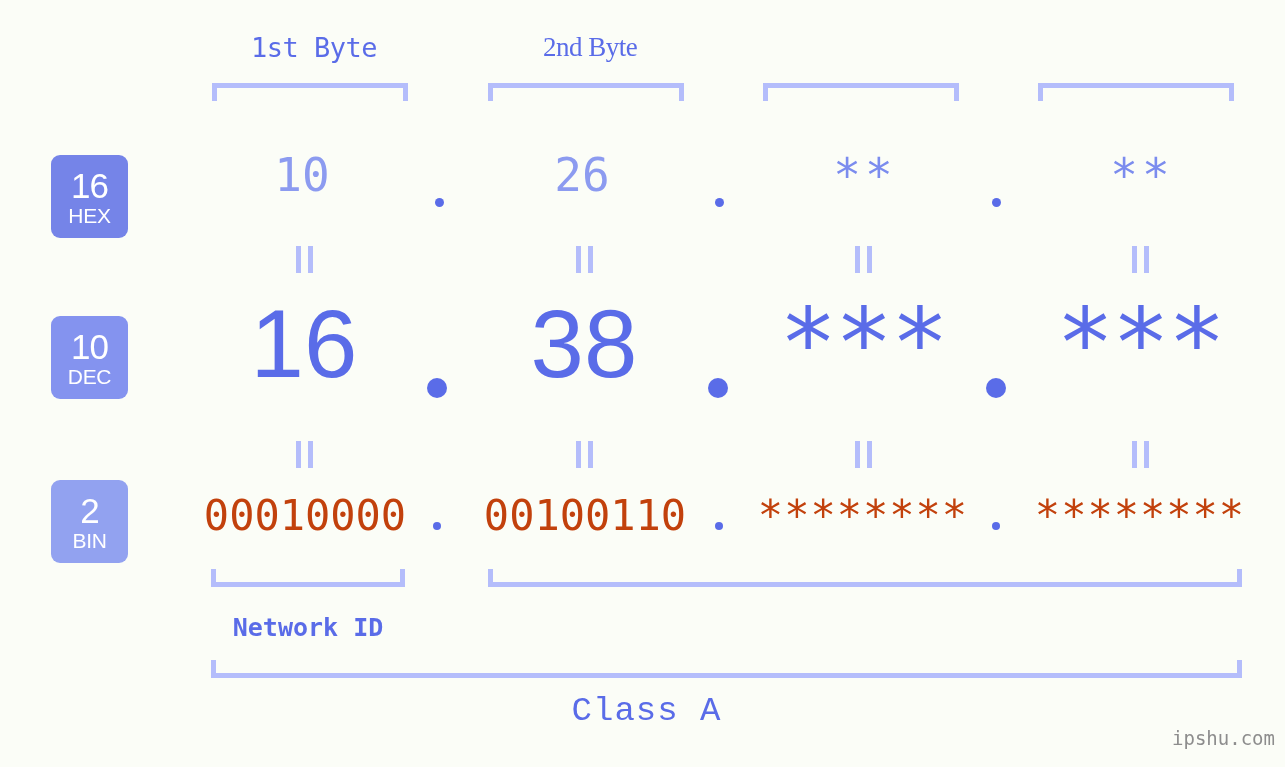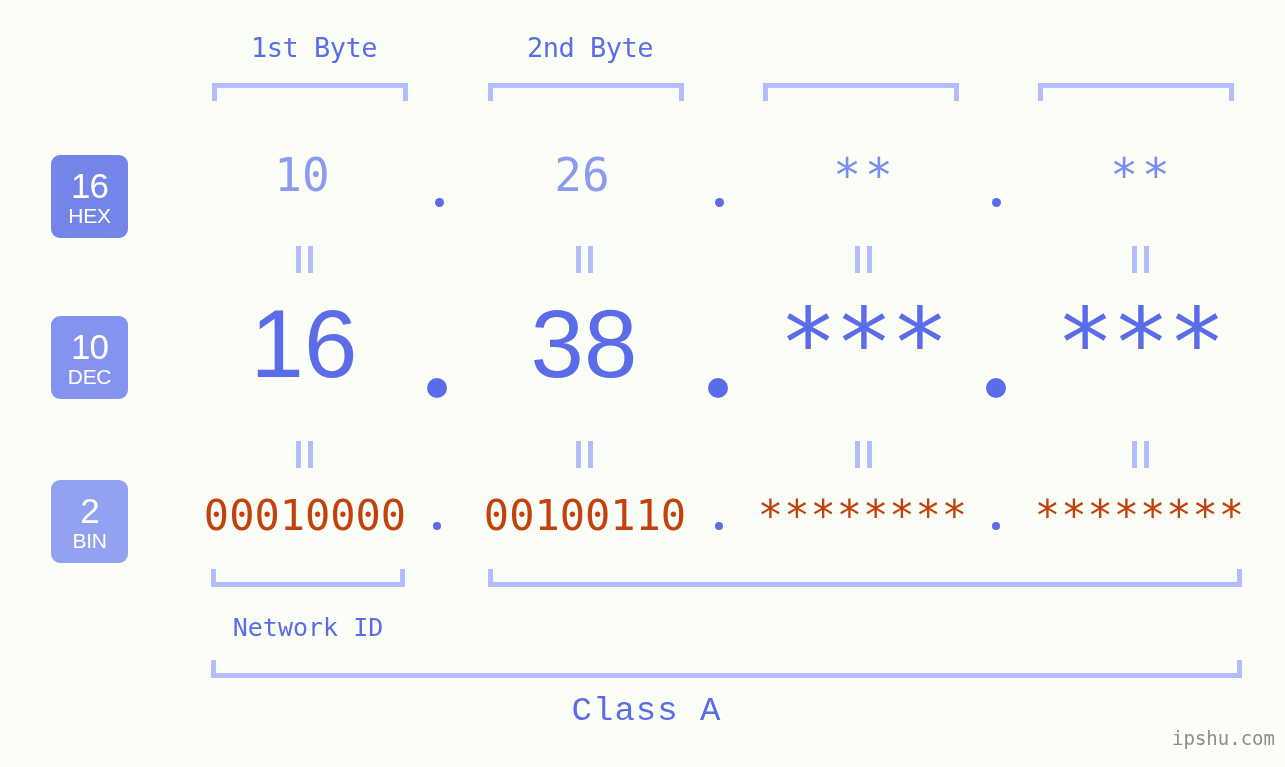--- a/index.html
+++ b/index.html
@@ -153,20 +153,21 @@
   }
 
   
   .id-label {
     position: absolute;
     text-align: center;
     font-family: "DejaVu Sans Mono", monospace;
     font-size: 25px;
     color: #5a6ce8;
     white-space: nowrap;
+    font-weight: bold;
   }
 
   .class-label {
     position: absolute;
     top: 692px;
     left: 0;
     width: 1285px;
     text-align: center;
     font-family: Liberation Mono, monospace;
     font-size: 34px;
@@ -183,21 +184,21 @@
     color: #8d8d8d;
     margin-top: 24px;
   }
 </style>
 </head>
 <body>
 
 <div id="stage">
 
   <div class="byte-head" style="left:180px;">1st Byte</div>
-  <div class="byte-head" style="left:456px;">2nd Byte</div>
+  <div class="byte-head" style="left:456px;font-family:Liberation Serif, serif;">2nd Byte</div>
 
   <div class="bracket-top" style="left:208px;  top:83px; width:196px;"></div>
   <div class="bracket-top" style="left:484px;  top:83px; width:196px;"></div>
   <div class="bracket-top" style="left:759px;  top:83px; width:196px;"></div>
   <div class="bracket-top" style="left:1034px; top:83px; width:196px;"></div>
 
   <div class="badge" style="top:155px; background:#7584e8;">
     <span class="num">16</span>
     <span class="lbl">HEX</span>
   </div>

